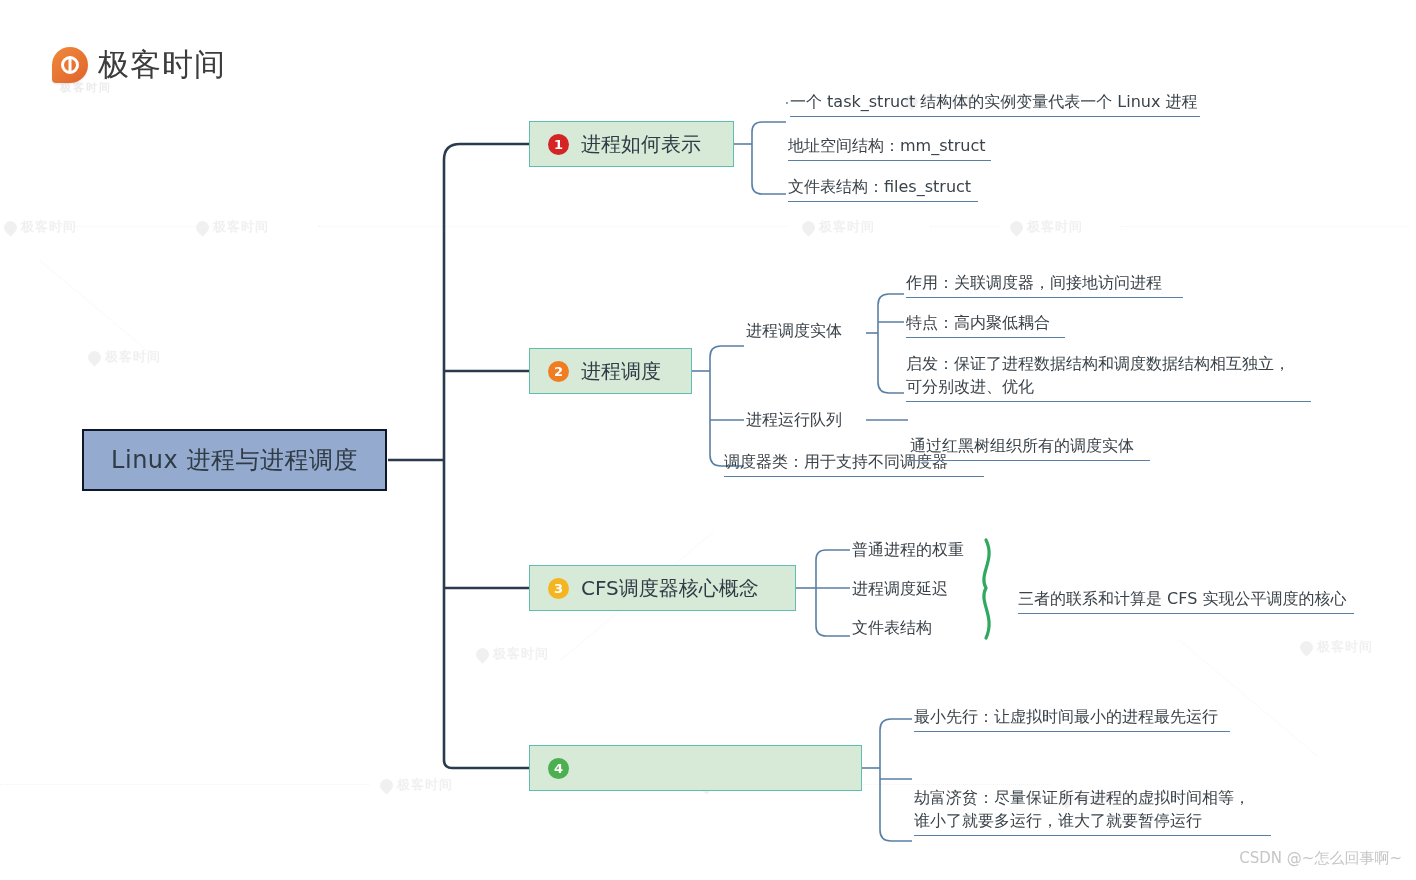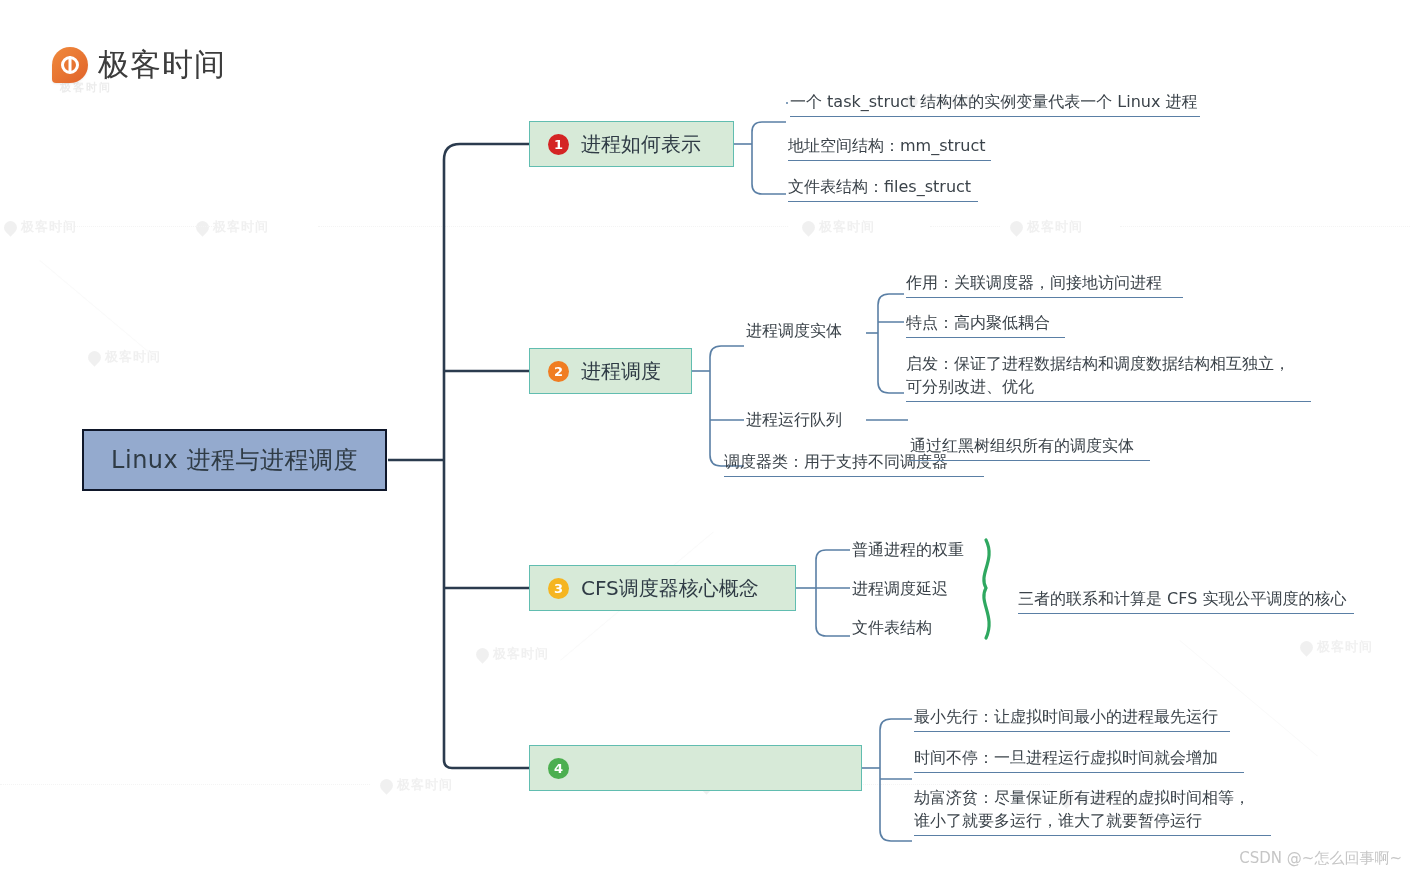--- a/index.html
+++ b/index.html
@@ -260,19 +260,18 @@
   </div>
   <div class="leaf plain" style="left:852px; top:538px; width:125px;">普通进程的权重</div>
   <div class="leaf plain" style="left:852px; top:577px; width:125px;">进程调度延迟</div>
   <div class="leaf plain" style="left:852px; top:616px; width:125px;">文件表结构</div>
   <div class="leaf ul" style="left:1018px;top:576px; width:336px;margin-top:11px;">三者的联系和计算是 CFS 实现公平调度的核心</div>
 
   <div class="node branch-node" id="node-4">
     <span class="badge" style="background:#4caf50">4</span>
   </div>
   <div class="leaf ul" style="left:914px; top:705px; width:316px;">最小先行：让虚拟时间最小的进程最先运行</div>
-  <div class="leaf ul" style="left:914px; top:746px; width:330px;">时间不停：一旦进程运行虚拟时间就会增加</div>
   <div class="leaf ul" style="left:914px; top:786px; width:357px;">劫富济贫：尽量保证所有进程的虚拟时间相等，
 谁小了就要多运行，谁大了就要暂停运行</div>
 
   <div class="footer">CSDN @~怎么回事啊~</div>
 
 </div>
 
 </body></html>

